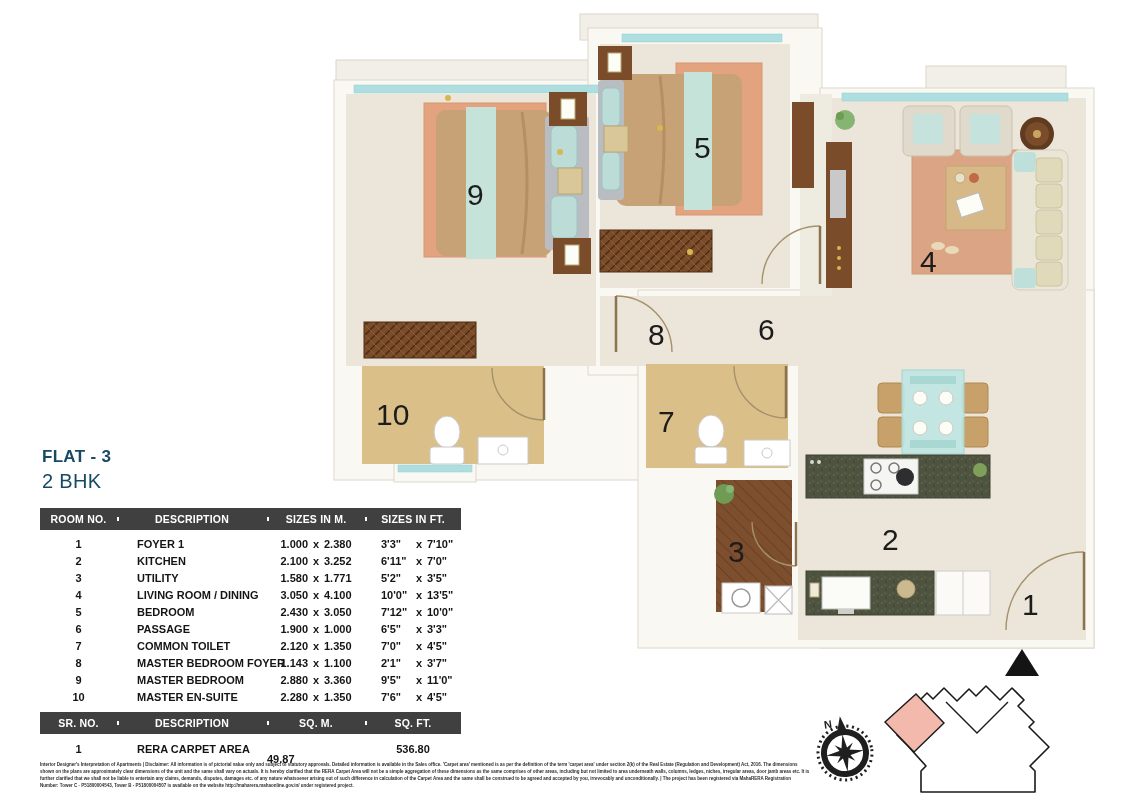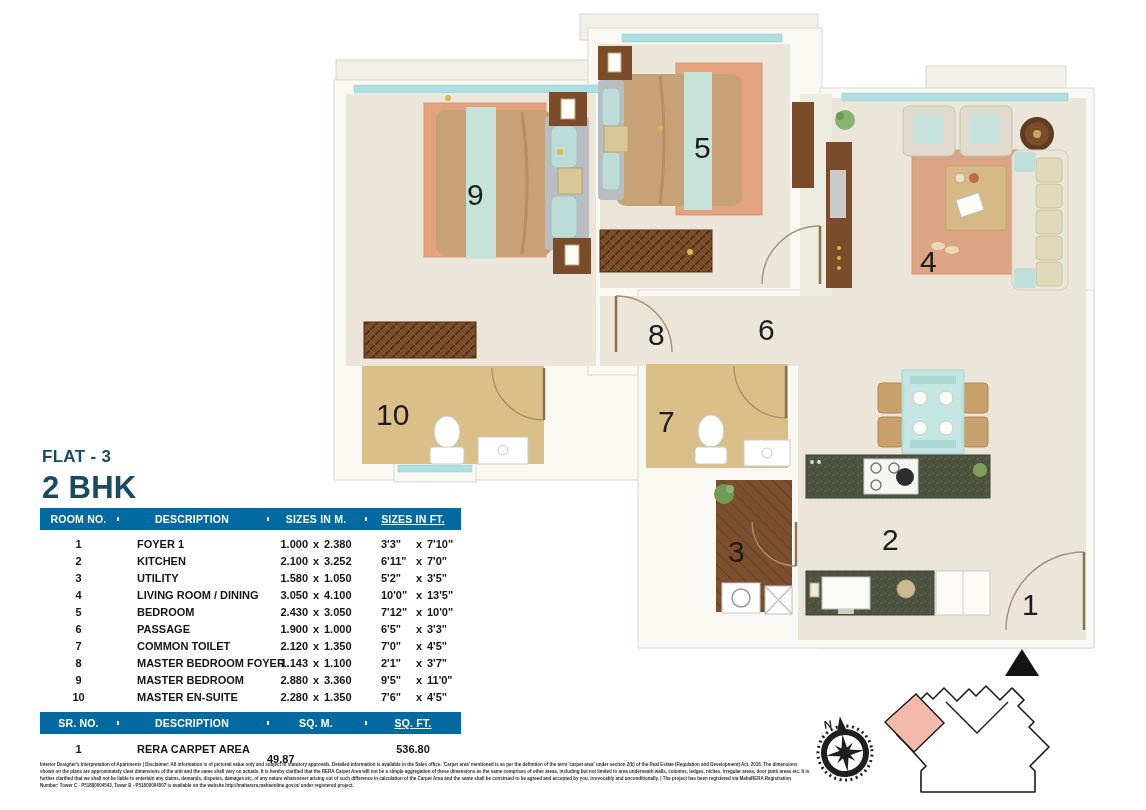--- a/index.html
+++ b/index.html
@@ -3,31 +3,31 @@
 <meta charset="utf-8">
 <style>
   html,body{margin:0;padding:0;background:#fff;}
   .page{position:relative;width:1146px;height:810px;background:#ffffff;overflow:hidden;
         font-family:"Liberation Sans",sans-serif;}
   svg text{font-family:"Liberation Sans",sans-serif;}
 
   
   .title{position:absolute;left:42px;top:447px;color:#174a63;}
   .title .flat{font-size:17px;font-weight:700;letter-spacing:.3px;}
-  .title .bhk{font-size:31px;font-weight:700;margin-top:3px;letter-spacing:.3px;}
+  .title .bhk{font-size:20px;font-weight:400;margin-top:3px;letter-spacing:.3px;}
 
   
   .tbl{position:absolute;left:40px;width:421px;}
   .tbl1{top:508px;}
   .tbl2{top:712px;}
-  .thead{display:flex;background:#0369a1;color:#fff;height:22px;align-items:center;
+  .thead{display:flex;background:#404040;color:#fff;height:22px;align-items:center;
          font-size:10.5px;font-weight:700;letter-spacing:.2px;}
   .th{text-align:center;position:relative;box-sizing:border-box;}
   .th + .th::before{content:"";position:absolute;left:0;top:4px;bottom:4px;width:2px;background:#fff;}
-  .w1{width:77px;} .w2{width:150px;} .w3{width:98px;} .w4{width:96px;text-decoration:underline;}
+  .w1{width:77px;} .w2{width:150px;} .w3{width:98px;} .w4{width:96px;}
   .tbody{margin-top:5px;}
   .tr{display:flex;height:17px;align-items:center;font-size:11px;font-weight:700;color:#141414;}
   .c-no{width:77px;text-align:center;}
   .c-desc{width:150px;text-align:left;padding-left:20px;box-sizing:border-box;white-space:nowrap;}
   .c-m{width:98px;display:flex;justify-content:center;}
   .c-m .m1{width:36px;text-align:right;}
   .c-m .xs{width:16px;text-align:center;}
   .c-m .m2{width:36px;text-align:left;}
   .c-ft{width:96px;display:flex;padding-left:16px;box-sizing:border-box;}
   .c-ft .f1{width:30px;text-align:left;}
@@ -317,21 +317,21 @@
             <span class="xs">x</span>
             <span class="f2">7'0"</span>
           </span>
       </div>
       <div class="tr">
         <span class="c-no">3</span>
         <span class="c-desc">UTILITY</span>
         <span class="c-m">
             <span class="m1">1.580</span>
             <span class="xs">x</span>
-            <span class="m2">1.050</span>
+            <span class="m2">1.771</span>
           </span>
         <span class="c-ft">
             <span class="f1">5'2"</span>
             <span class="xs">x</span>
             <span class="f2">3'5"</span>
           </span>
       </div>
       <div class="tr">
         <span class="c-no">4</span>
         <span class="c-desc">LIVING ROOM / DINING</span>

